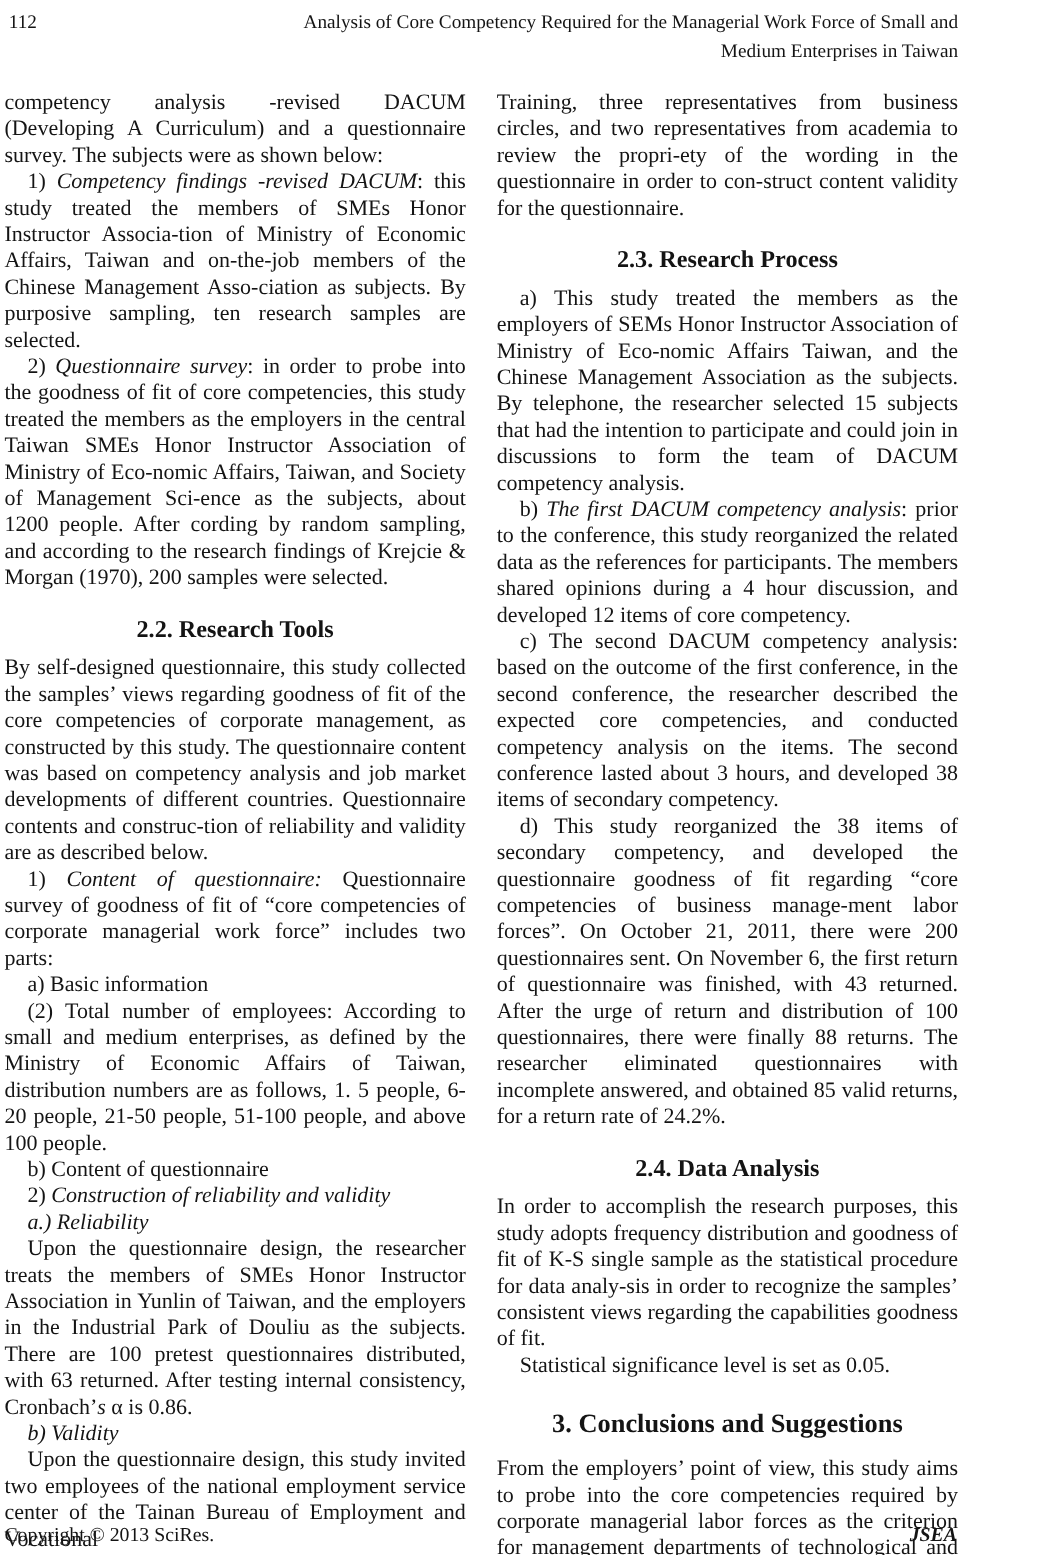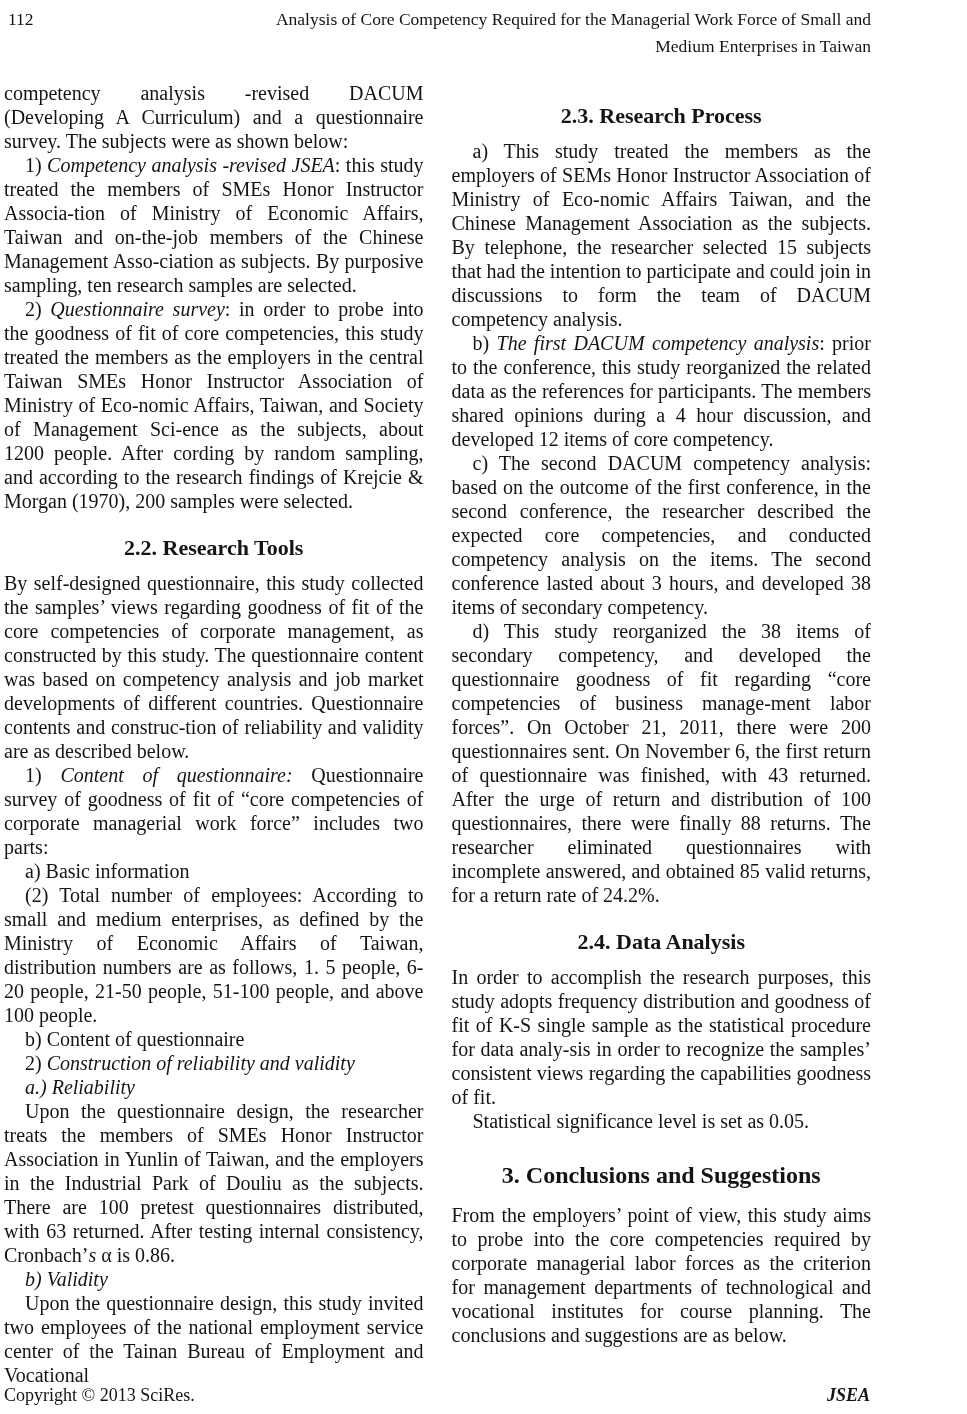--- a/index.html
+++ b/index.html
@@ -78,35 +78,36 @@
     <div class="page-number">112</div>
     <div class="title">
       <div>Analysis of Core Competency Required for the Managerial Work Force of Small and</div>
       <div>Medium Enterprises in Taiwan</div>
     </div>
   </div>
 
   <div class="columns">
     <div class="col">
         <p class="para"><span>competency analysis -revised DACUM (Developing A Curriculum) and a questionnaire survey. The subjects were as shown below:</span></p>
-        <p class="para indent"><span>1) </span><span class="it">Competency analysis -revised JSEA</span><span>: this study treated the members of SMEs Honor Instructor Associa-tion of Ministry of Economic Affairs, Taiwan and on-the-job members of the Chinese Management Asso-ciation as subjects. By purposive sampling, ten research samples are selected.</span></p>
+        <p class="para indent"><span>1) </span><span class="it">Competency findings -revised DACUM</span><span>: this study treated the members of SMEs Honor Instructor Associa-tion of Ministry of Economic Affairs, Taiwan and on-the-job members of the Chinese Management Asso-ciation as subjects. By purposive sampling, ten research samples are selected.</span></p>
         <p class="para indent"><span>2) </span><span class="it">Questionnaire survey</span><span>: in order to probe into the goodness of fit of core competencies, this study treated the members as the employers in the central Taiwan SMEs Honor Instructor Association of Ministry of Eco-nomic Affairs, Taiwan, and Society of Management Sci-ence as the subjects, about 1200 people. After cording by random sampling, and according to the research findings of Krejcie &amp; Morgan (1970), 200 samples were selected.</span></p>
         <div class="heading h2">2.2. Research Tools</div>
         <p class="para"><span>By self-designed questionnaire, this study collected the samples’ views regarding goodness of fit of the core competencies of corporate management, as constructed by this study. The questionnaire content was based on competency analysis and job market developments of different countries. Questionnaire contents and construc-tion of reliability and validity are as described below.</span></p>
         <p class="para indent"><span>1) </span><span class="it">Content of questionnaire:</span><span> Questionnaire survey of goodness of fit of “core competencies of corporate managerial work force” includes two parts:</span></p>
         <p class="para indent"><span>a) Basic information</span></p>
         <p class="para indent"><span>(2) Total number of employees: According to small and medium enterprises, as defined by the Ministry of Economic Affairs of Taiwan, distribution numbers are as follows, 1. 5 people, 6-20 people, 21-50 people, 51-100 people, and above 100 people.</span></p>
         <p class="para indent"><span>b) Content of questionnaire</span></p>
         <p class="para indent"><span>2) </span><span class="it">Construction of reliability and validity</span></p>
         <p class="para indent"><span class="it">a.) Reliability</span></p>
         <p class="para indent"><span>Upon the questionnaire design, the researcher treats the members of SMEs Honor Instructor Association in Yunlin of Taiwan, and the employers in the Industrial Park of Douliu as the subjects. There are 100 pretest questionnaires distributed, with 63 returned. After testing internal consistency, Cronbach’</span><span class="it">s</span><span> α is 0.86.</span></p>
         <p class="para indent"><span class="it">b) Validity</span></p>
         <p class="para indent"><span>Upon the questionnaire design, this study invited two employees of the national employment service center of the Tainan Bureau of Employment and Vocational</span></p>
       </div>
     <div class="col">
+        <p class="para"><span>Training, three representatives from business circles, and two representatives from academia to review the propri-ety of the wording in the questionnaire in order to con-struct content validity for the questionnaire.</span></p>
         <div class="heading h2">2.3. Research Process</div>
         <p class="para indent"><span>a) This study treated the members as the employers of SEMs Honor Instructor Association of Ministry of Eco-nomic Affairs Taiwan, and the Chinese Management Association as the subjects. By telephone, the researcher selected 15 subjects that had the intention to participate and could join in discussions to form the team of DACUM competency analysis.</span></p>
         <p class="para indent"><span>b) </span><span class="it">The first DACUM competency analysis</span><span>: prior to the conference, this study reorganized the related data as the references for participants. The members shared opinions during a 4 hour discussion, and developed 12 items of core competency.</span></p>
         <p class="para indent"><span>c) The second DACUM competency analysis: based on the outcome of the first conference, in the second conference, the researcher described the expected core competencies, and conducted competency analysis on the items. The second conference lasted about 3 hours, and developed 38 items of secondary competency.</span></p>
         <p class="para indent"><span>d) This study reorganized the 38 items of secondary competency, and developed the questionnaire goodness of fit regarding “core competencies of business manage-ment labor forces”. On October 21, 2011, there were 200 questionnaires sent. On November 6, the first return of questionnaire was finished, with 43 returned. After the urge of return and distribution of 100 questionnaires, there were finally 88 returns. The researcher eliminated questionnaires with incomplete answered, and obtained 85 valid returns, for a return rate of 24.2%.</span></p>
         <div class="heading h2">2.4. Data Analysis</div>
         <p class="para"><span>In order to accomplish the research purposes, this study adopts frequency distribution and goodness of fit of K-S single sample as the statistical procedure for data analy-sis in order to recognize the samples’ consistent views regarding the capabilities goodness of fit.</span></p>
         <p class="para indent"><span>Statistical significance level is set as 0.05.</span></p>
         <div class="heading h1">3. Conclusions and Suggestions</div>
         <p class="para"><span>From the employers’ point of view, this study aims to probe into the core competencies required by corporate managerial labor forces as the criterion for management departments of technological and vocational institutes for course planning. The conclusions and suggestions are as below.</span></p>

